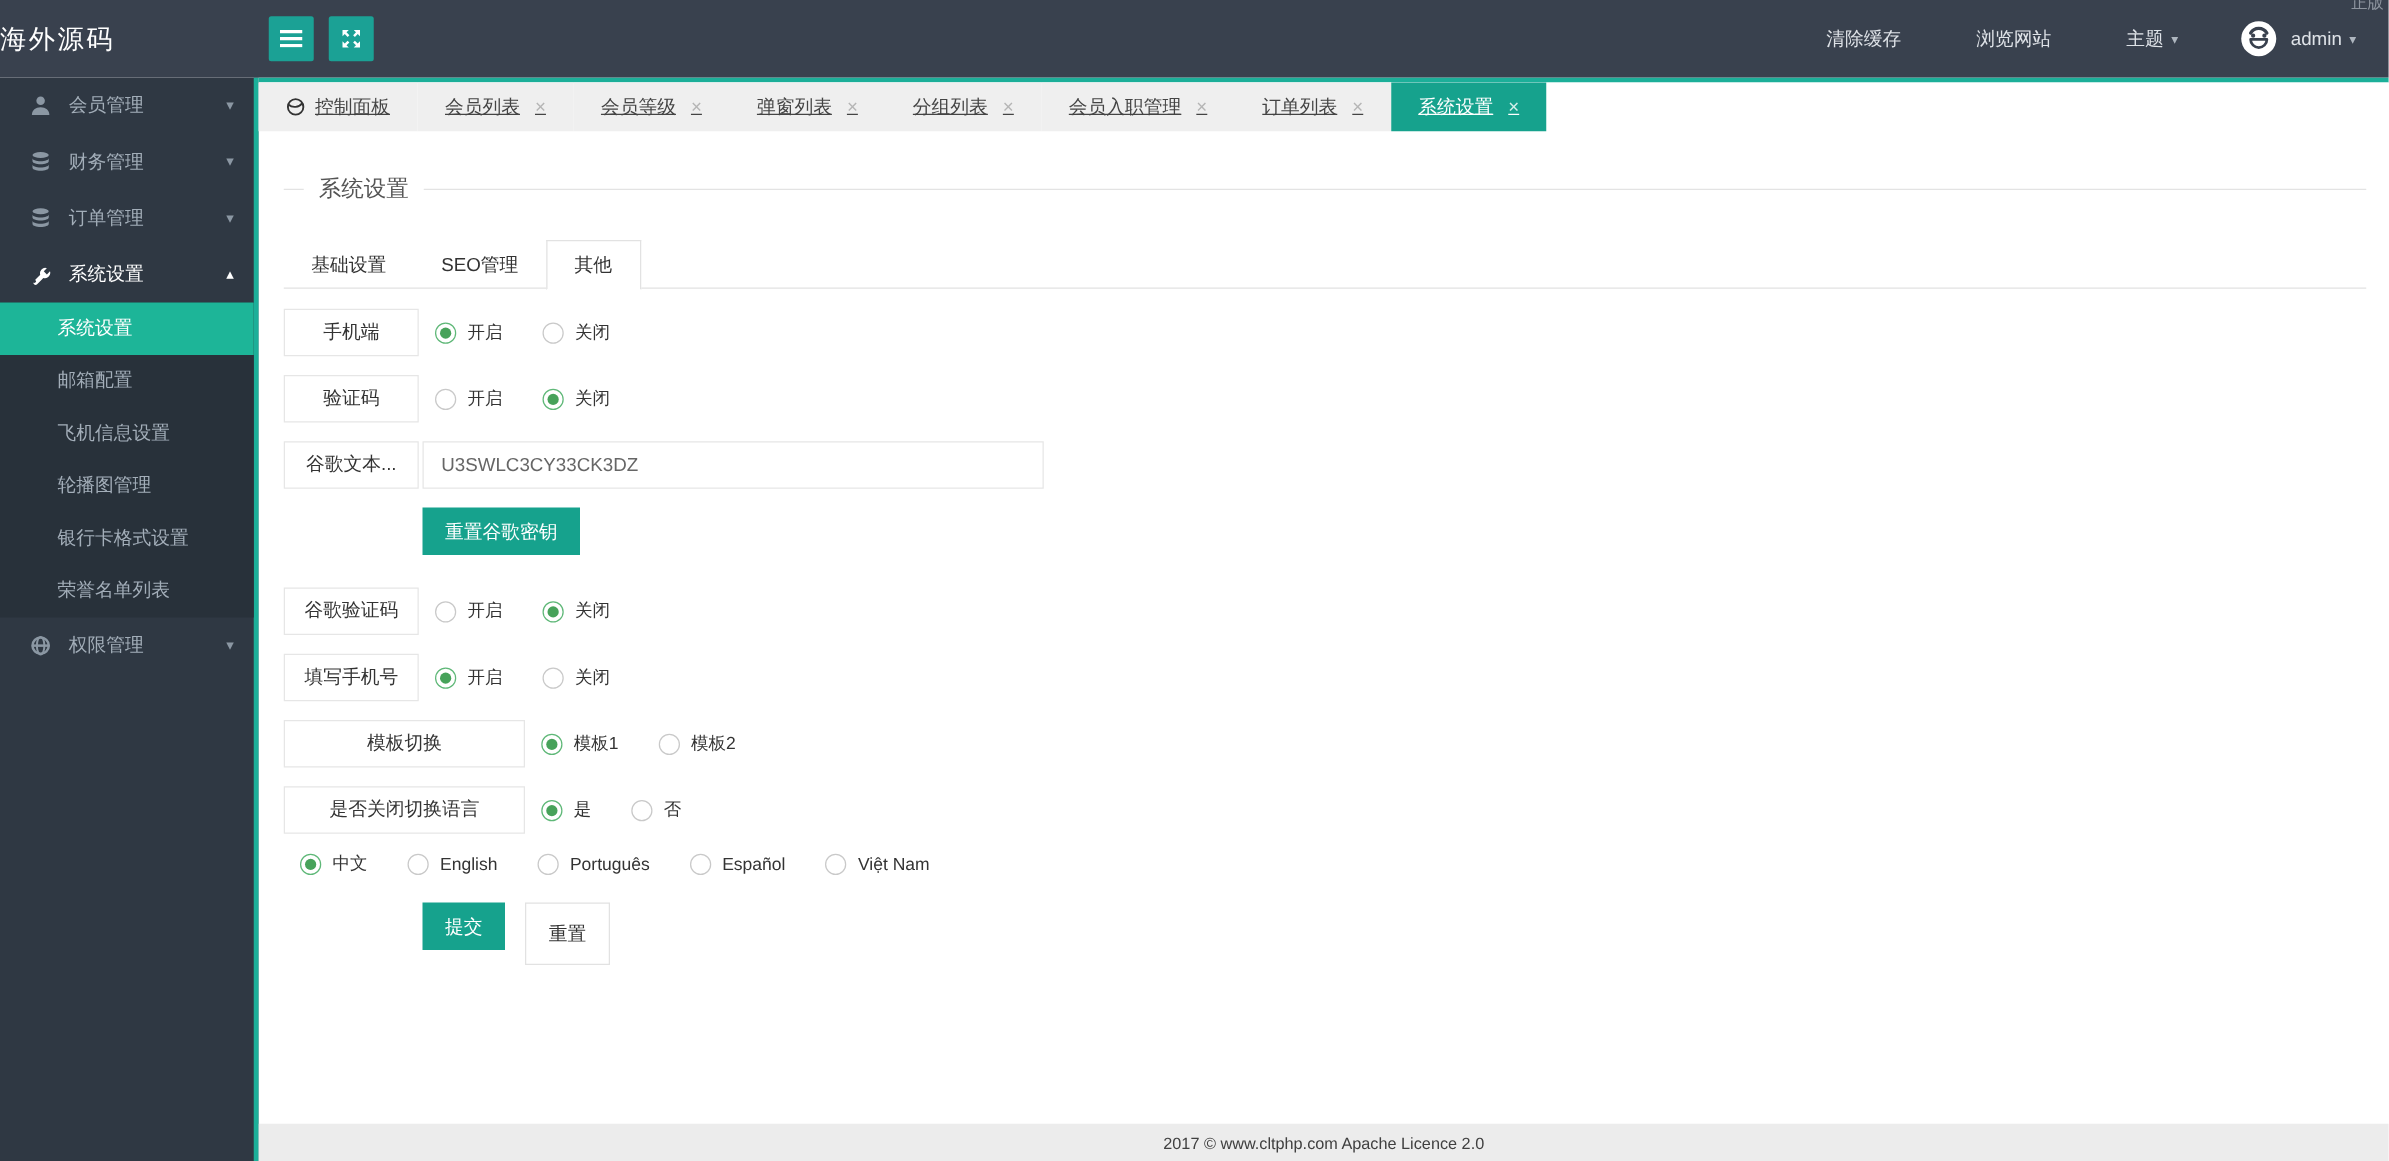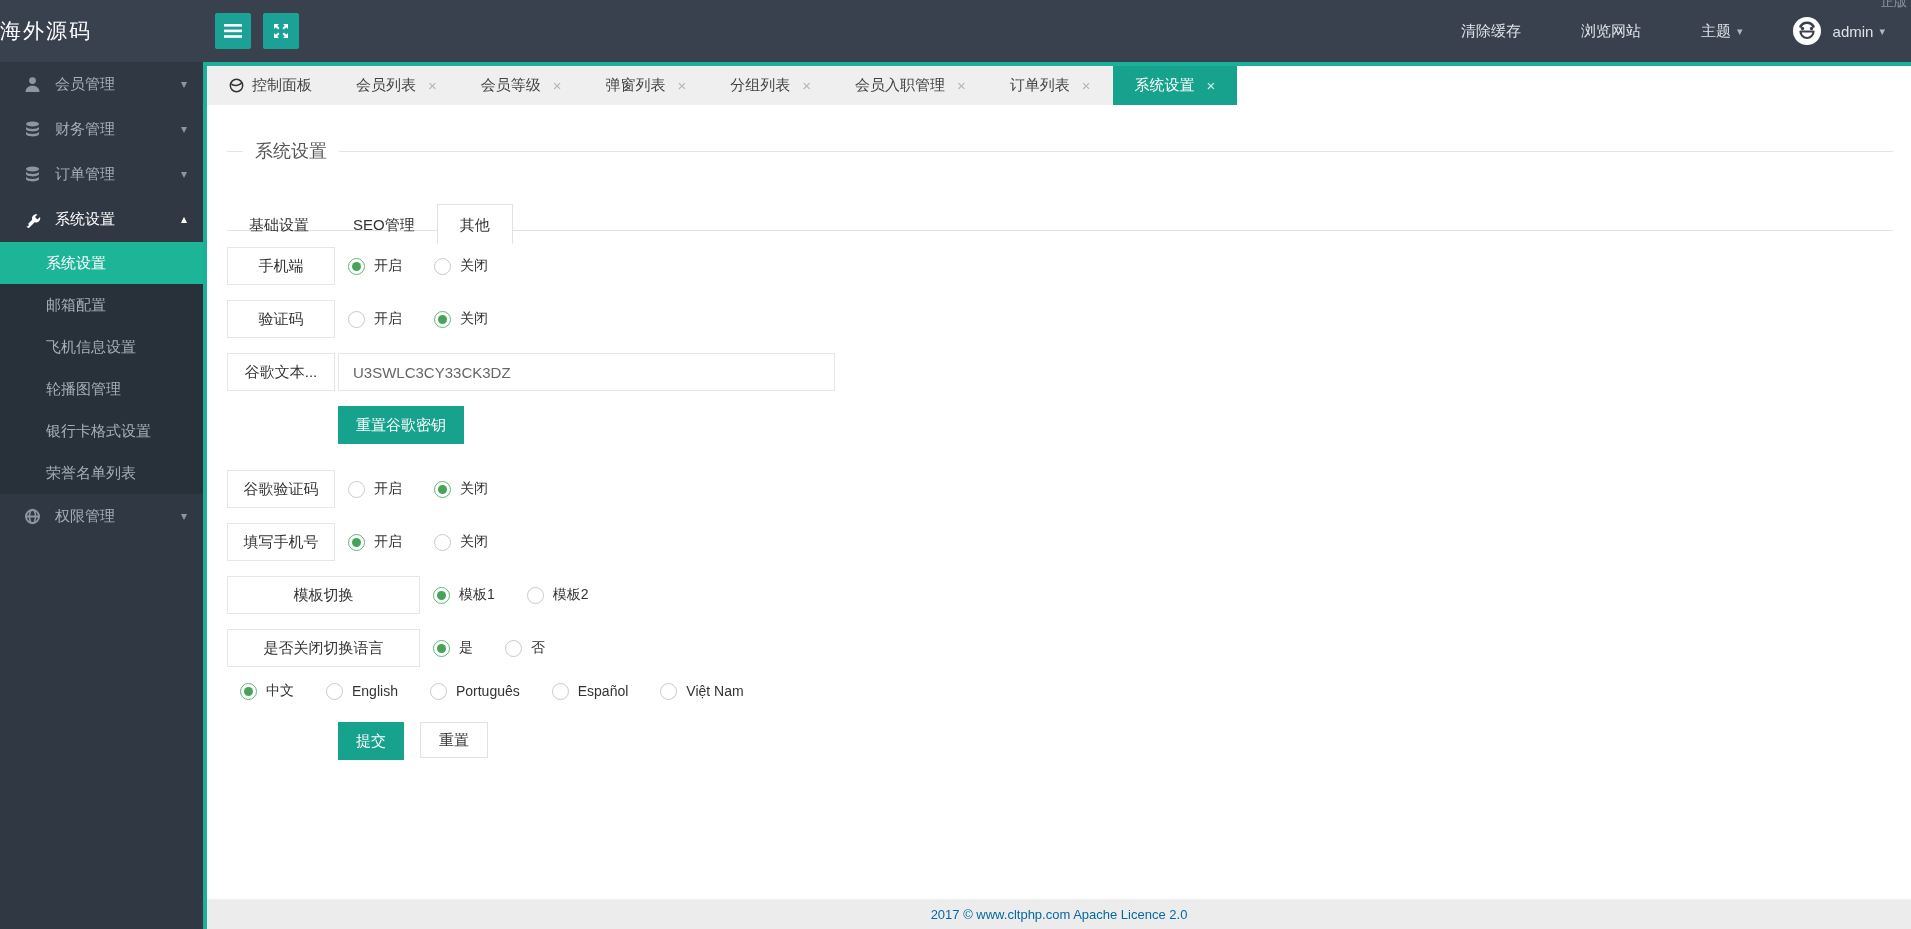--- a/index.html
+++ b/index.html
@@ -37,36 +37,36 @@
   .submenu { background:#28313a; }
   .sub-item { height:42px; line-height:42px; padding-left:46px; color:#a3aeb9;
     font-size:15px; cursor:pointer; }
   .sub-item.active { background:#1db598; color:#ffffff; }
 
   
   .main { flex:1; display:flex; flex-direction:column; border-top:4px solid #1caf99; background:#fff; }
 
   .tabstrip { height:39px; display:flex; background:#ffffff; flex:none; }
   .tab { display:flex; align-items:center; padding:0 22px; background:#efefef; color:#444;
-    font-size:15px; cursor:pointer; white-space:nowrap; }
+    font-size:15px; cursor:pointer; white-space:nowrap;text-decoration:underline; }
   .tab .tclose { color:#b5b5b5; font-size:15px; margin-left:12px; cursor:pointer; }
   .tab.active { background:#16a28d; color:#ffffff; }
   .tab.active .tclose { color:#d4efe9; }
   .tab .gicon { margin-right:8px; display:flex; }
 
   .content { flex:1; padding:0 18px 0 20px; position:relative; overflow:hidden; }
 
   .page-title-wrap { position:relative; margin-top:34px; height:24px; }
   .title-hr { position:absolute; top:50%; left:0; right:0; height:1px; background:#e3e3e3; }
   .page-title { position:relative; display:inline-block; background:#ffffff; padding:0 12px;
     margin-left:16px; color:#555; font-size:18px; }
 
   .subtabs { margin-top:28px; border-bottom:1px solid #e2e2e2; height:40px; }
   .subtab { display:inline-block; height:40px; line-height:40px; padding:0 22px; font-size:15px;
-    color:#333; cursor:pointer; position:relative; top:13px; background:transparent; }
+    color:#333; cursor:pointer; position:relative; top:1px; background:transparent; }
   .subtab.active { background:#ffffff; border:1px solid #e2e2e2; border-bottom:1px solid #ffffff; }
 
   .form { margin-top:16px; }
   .form-row { display:flex; align-items:center; margin-bottom:15px; }
   .flabel { width:108px; height:38px; line-height:36px; border:1px solid #e6e6e6; background:#fff;
     text-align:center; color:#333; font-size:15px; flex:none; overflow:hidden; white-space:nowrap; }
   .flabel.wide { width:193px; }
   .radios { display:flex; align-items:center; margin-left:13px; }
   .radio { display:flex; align-items:center; margin-right:32px; cursor:pointer; }
   .rb { width:17px; height:17px; border:1px solid #c9c9c9; border-radius:50%; margin-right:9px;
@@ -75,25 +75,25 @@
   .rb.on::after { content:""; position:absolute; left:3px; top:3px; right:3px; bottom:3px;
     background:#47a25a; border-radius:50%; }
   .rtext { font-size:14px; color:#333; }
   .ginput { width:497px; height:38px; border:1px solid #e6e6e6; margin-left:3px; padding:11px 14px;
     font-size:15px; color:#666; outline:none; font-family:"Liberation Sans",sans-serif; }
   .btn-row { margin:4px 0 26px; padding-left:111px; }
   .teal-btn { background:#16a28d; color:#ffffff; border:none; height:38px; padding:0 18px;
     font-size:15px; cursor:pointer; font-family:inherit; }
   .submit-row { padding-left:111px; display:flex; margin-top:22px; }
   .submit-btn { min-width:64px; }
-  .reset-btn { background:#ffffff; border:1px solid #e2e2e2; color:#333; height:36px; min-width:64px;
+  .reset-btn { background:#ffffff; border:1px solid #e2e2e2; color:#333; height:50px; min-width:64px;
     padding:0 18px; font-size:15px; margin-left:16px; cursor:pointer; font-family:inherit; }
 
   .footer { height:30px; background:#ececec; display:flex; align-items:center; justify-content:center;
-    color:#0369a1; font-size:13px; flex:none; }
+    color:#404040; font-size:13px; flex:none; }
 </style>
 </head>
 <body>
 
 <div class="header">
   <div class="logo">海外源码</div>
 
   <button class="sq-btn">
     <span>
       <svg width="18" height="14" viewBox="0 0 18 14">

